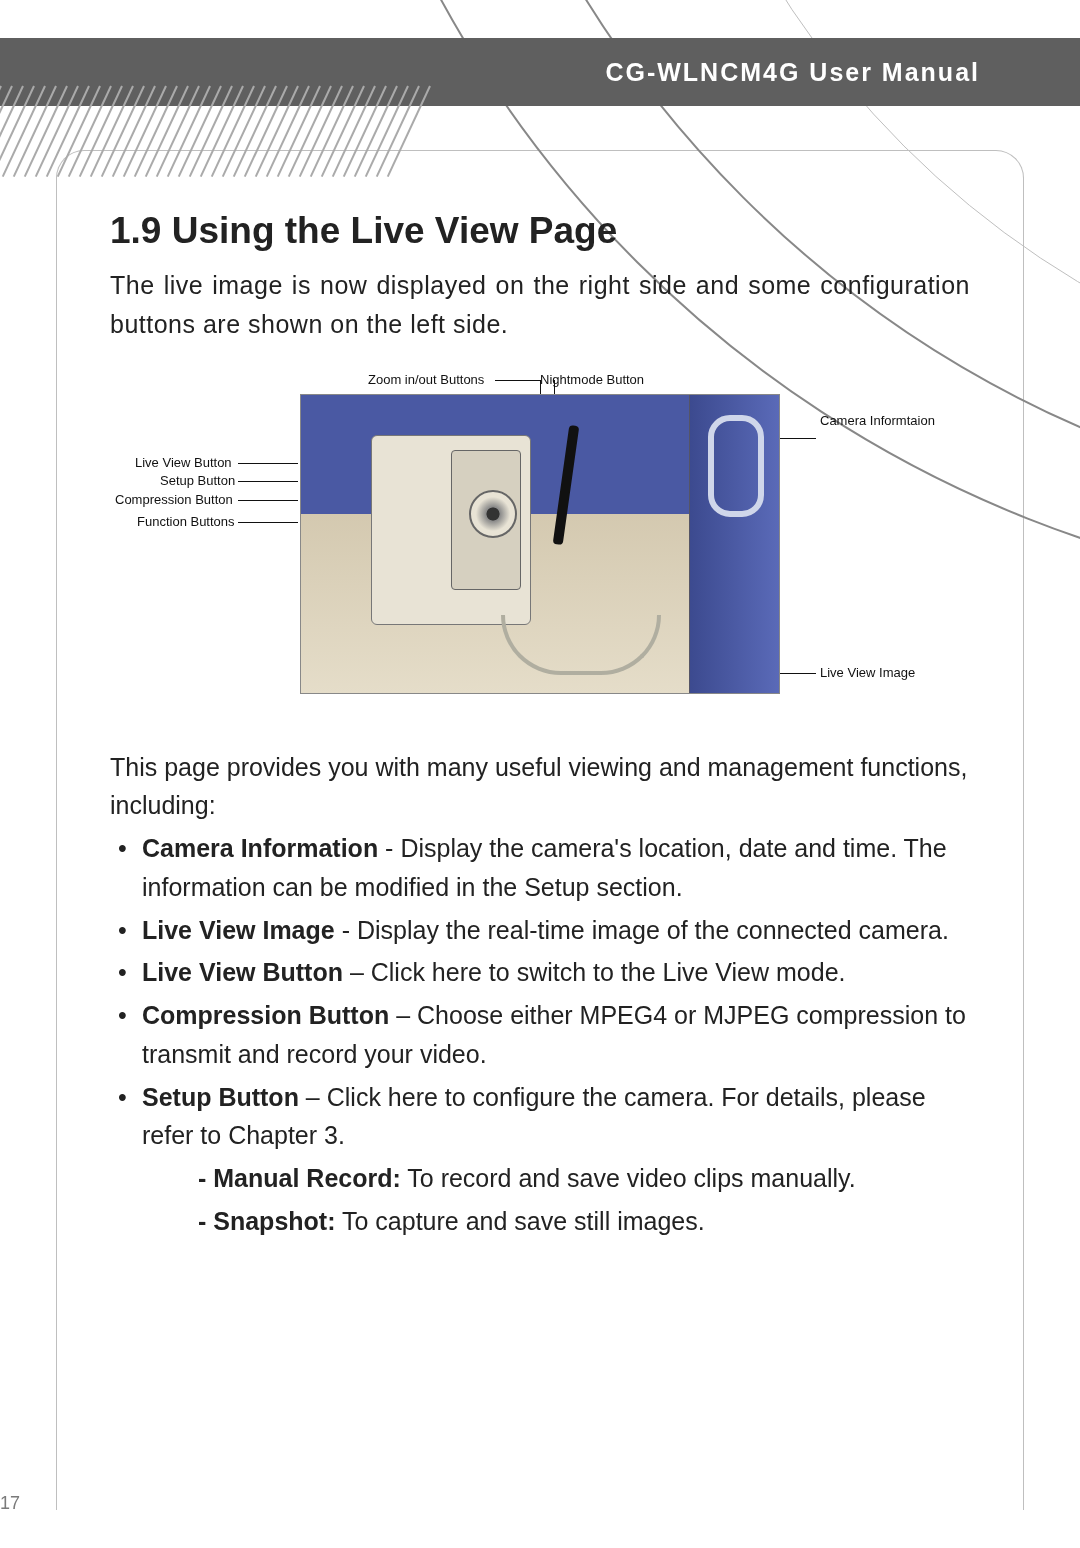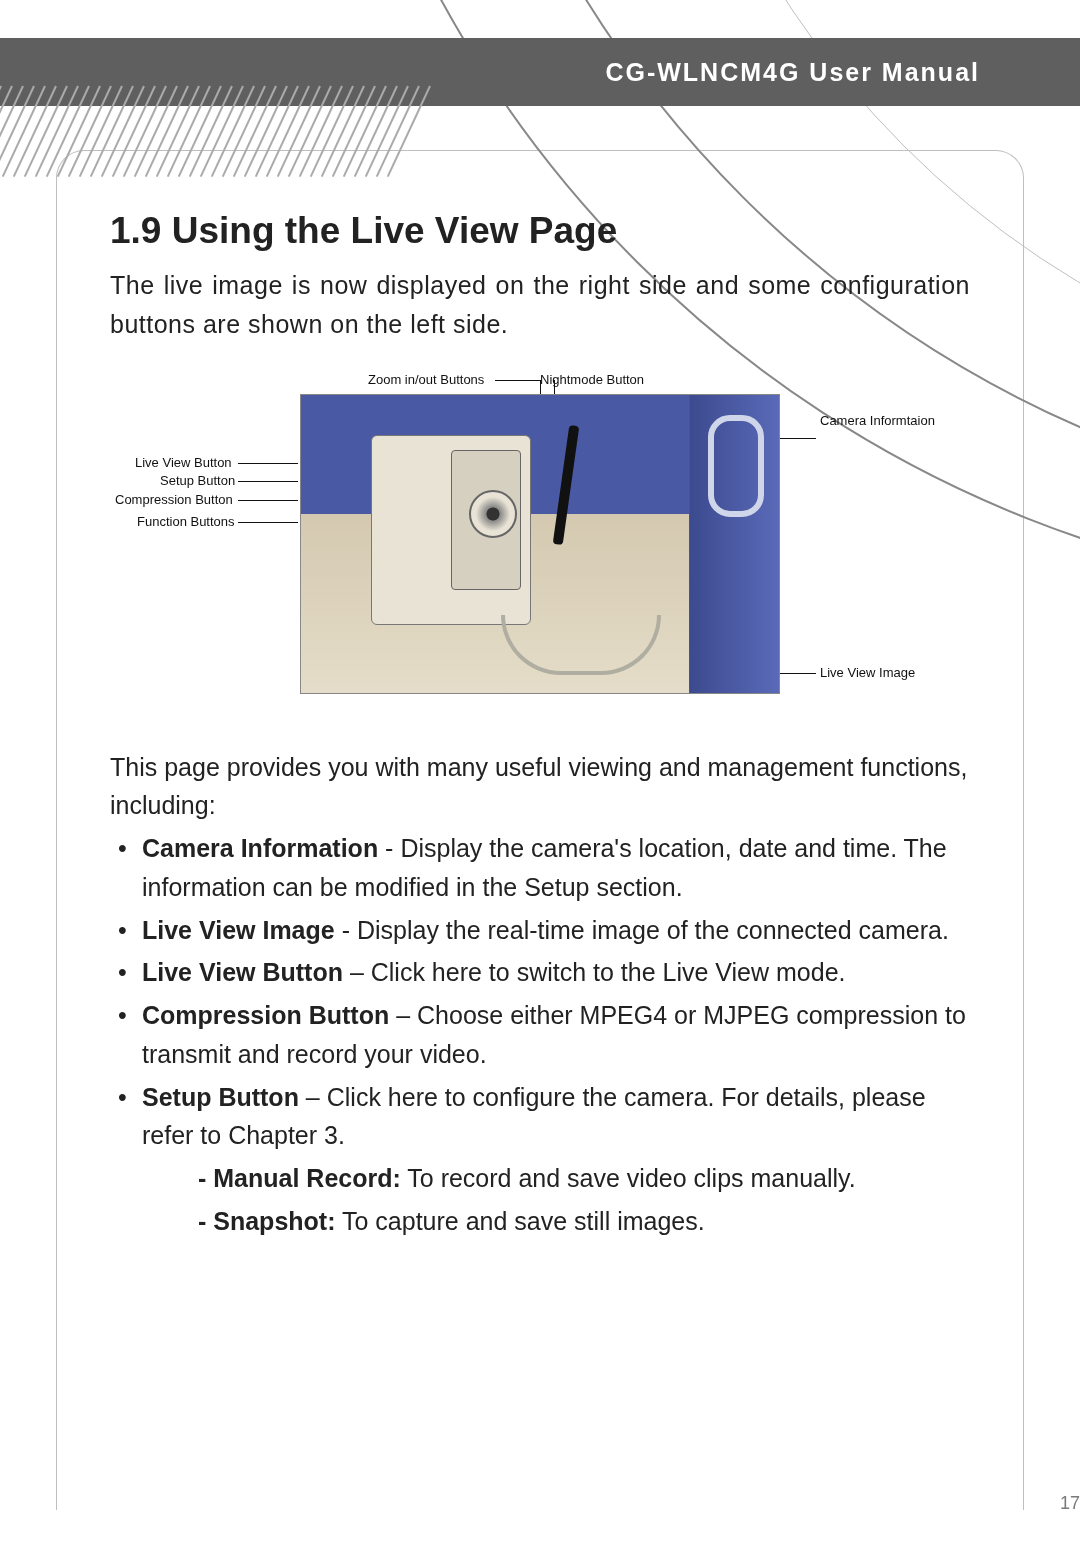--- a/index.html
+++ b/index.html
@@ -95,21 +95,21 @@
   .sl-line.v { width:1px; height:auto; }
   
   .body-text { font-size:25px; line-height:1.55; }
   .body-text p { margin-bottom:4px; }
   .body-text ul { list-style:none; padding-left:6px; }
   .body-text li { position:relative; padding-left:26px; margin-bottom:4px; }
   .body-text li::before { content:"•"; position:absolute; left:2px; top:0; font-size:25px; }
   .body-text li .term { font-weight:700; }
   .sub { margin-left:88px; }
   .sub .dash { font-weight:700; }
-  .page-num { position:absolute; left:0; width:100%; text-align:right;
+  .page-num { position:absolute; left:0; width:100%; text-align:left;
     bottom:34px; font-size:18px; color:#7a7a7a; z-index:10; }
 </style>
 </head>
 <body>
 
 <div class="header-band">
   <div class="title">CG-WLNCM4G User Manual</div>
 </div>
 <div class="arc-big"></div>
 <div class="arc-big2"></div>

